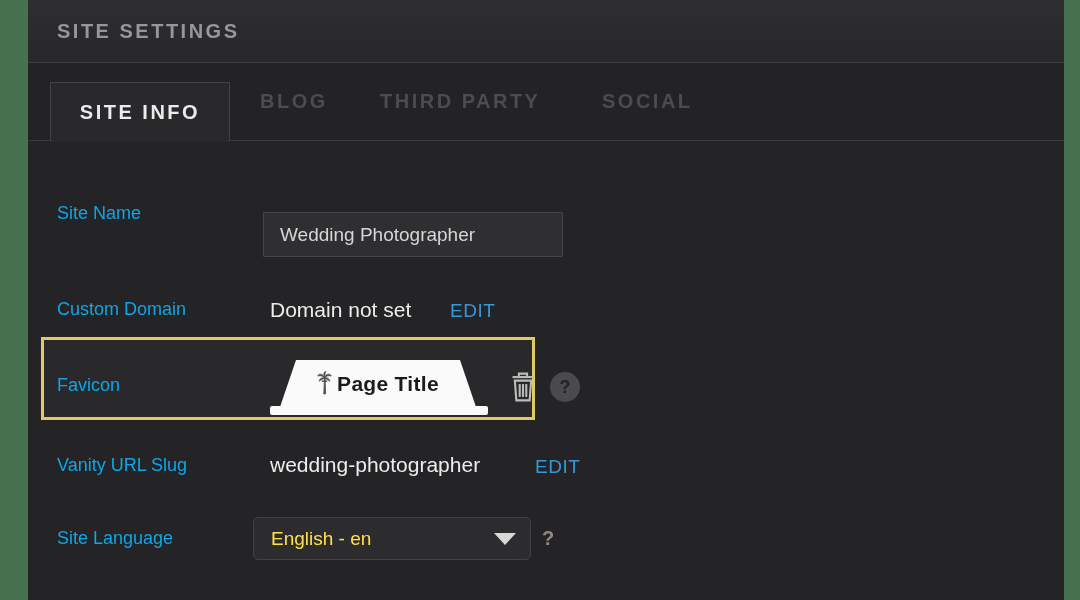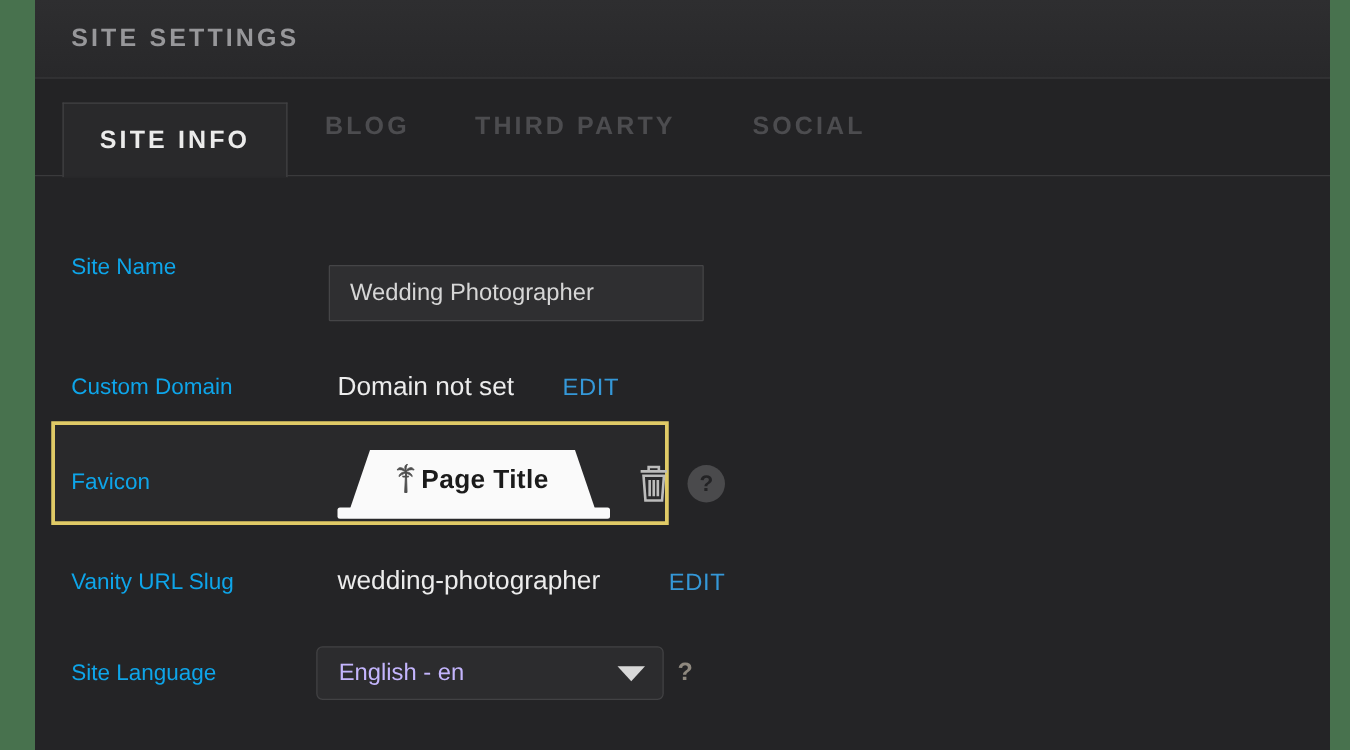--- a/index.html
+++ b/index.html
@@ -89,21 +89,21 @@
     display:flex;align-items:center;justify-content:center;
     color:#232325;font-size:18px;font-weight:bold;cursor:pointer;
   }
   
   .dropdown{
     position:absolute;left:225px;top:517px;width:278px;height:43px;
     background:#2c2c2e;border:1px solid #424244;border-radius:5px;
     box-sizing:border-box;display:flex;align-items:center;
     padding:0 14px 0 17px;cursor:pointer;
   }
-  .dropdown-value{flex:1;font-size:19px;color:#c4b5fd;}
+  .dropdown-value{flex:1;font-size:19px;color:#fde047;}
   .dd-arrow{
     width:0;height:0;
     border-left:11px solid transparent;border-right:11px solid transparent;
     border-top:12px solid #d8d8d8;
   }
   .plain-help{
     position:absolute;left:514px;top:527px;
     font-size:20px;font-weight:bold;color:#8f897f;cursor:pointer;
   }
 </style>

